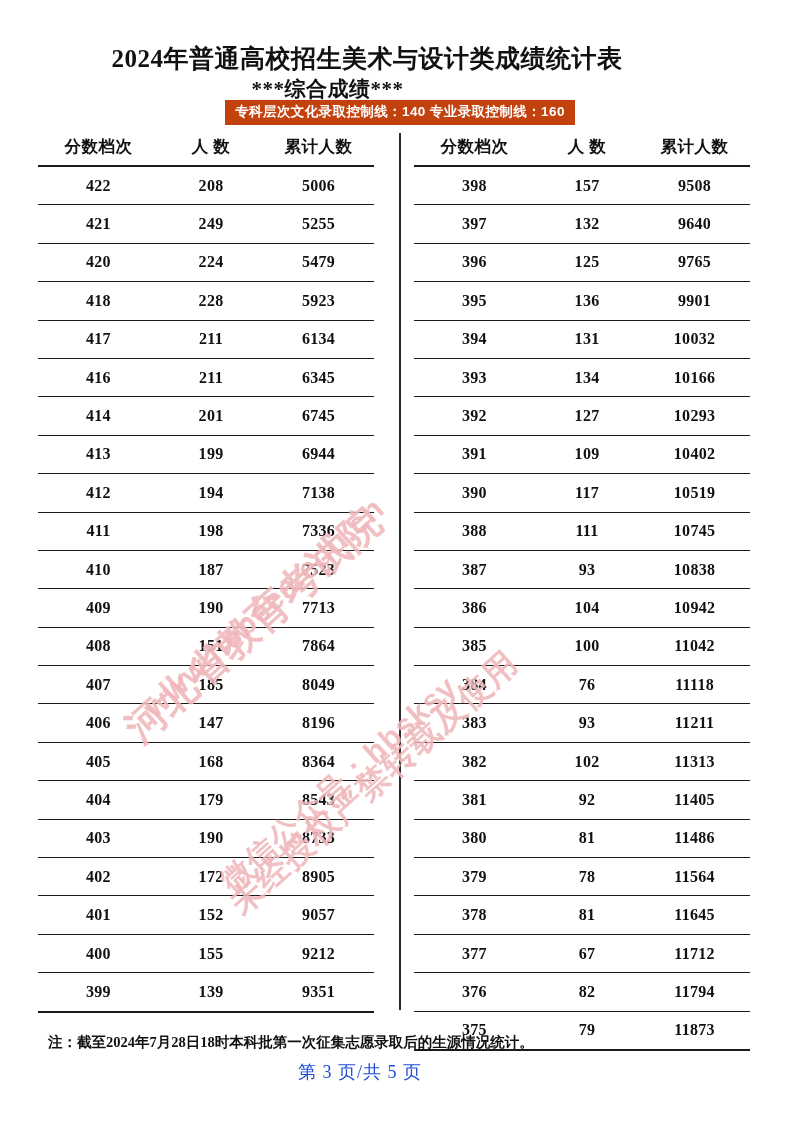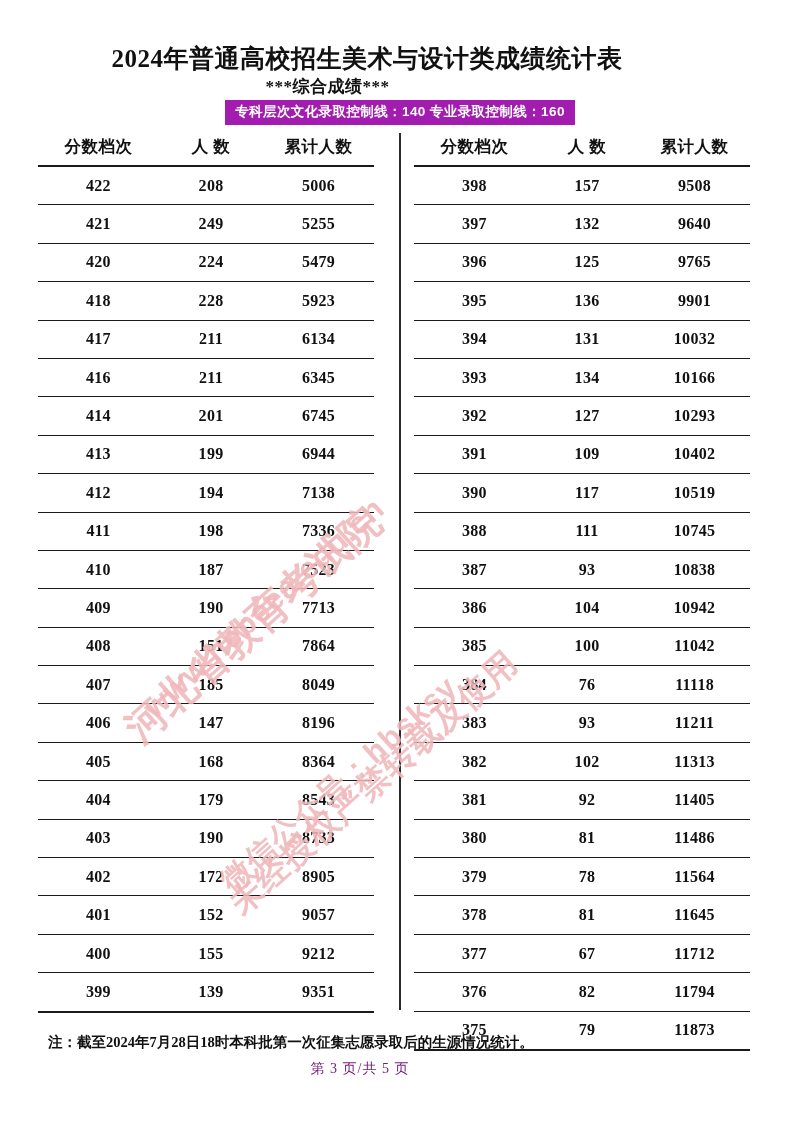--- a/index.html
+++ b/index.html
@@ -43,34 +43,34 @@
     text-align: center;
     font-size: 25px;
     font-weight: bold;
     letter-spacing: .5px;
     z-index: 2;
   }
   .doc-subtitle {
     position: absolute;
     top: 75px; left: 0; width: 655px;
     text-align: center;
-    font-size: 17px;
+    font-size: 21px;
     font-weight: bold;
     letter-spacing: .5px;
     z-index: 2;
   }
   .control-band-wrap {
     position: absolute;
     top: 100px; left: 0; width: 800px;
     text-align: center;
     z-index: 2;
   }
   .control-band {
     display: inline-block;
-    background: #a21caf;
+    background: #c2410c;
     color: #ffffff;
     font-size: 13.5px;
     font-weight: bold;
     padding: 3px 10px 4px 10px;
     letter-spacing: .4px;
     font-family: "Liberation Sans", "DejaVu Sans", sans-serif;
   }
 
   
   .tables {
@@ -132,22 +132,22 @@
     font-size: 14.5px;
     font-weight: bold;
     letter-spacing: 0px;
     z-index: 2;
   }
   .page-number {
     position: absolute;
     top: 1060px;
     left: 0; width: 720px;
     text-align: center;
-    font-size: 14px;
-    color: #701a75;
+    font-size: 18px;
+    color: #1d4ed8;
     letter-spacing: 1px;
     z-index: 2;
   }
 </style>
 </head>
 <body>
 
 <div class="watermark-layer" id="watermark-layer">
     <div class="wm" style="left: 150px; top: 700px; font-size: 40px; color: rgb(240, 184, 187); transform: rotate(-42deg);">河北省教育考试院</div>
     <div class="wm" style="left: 160px; top: 690px; font-size: 31px; color: rgb(240, 184, 187); transform: rotate(-42deg);">www.hebeea.edu.cn</div>

